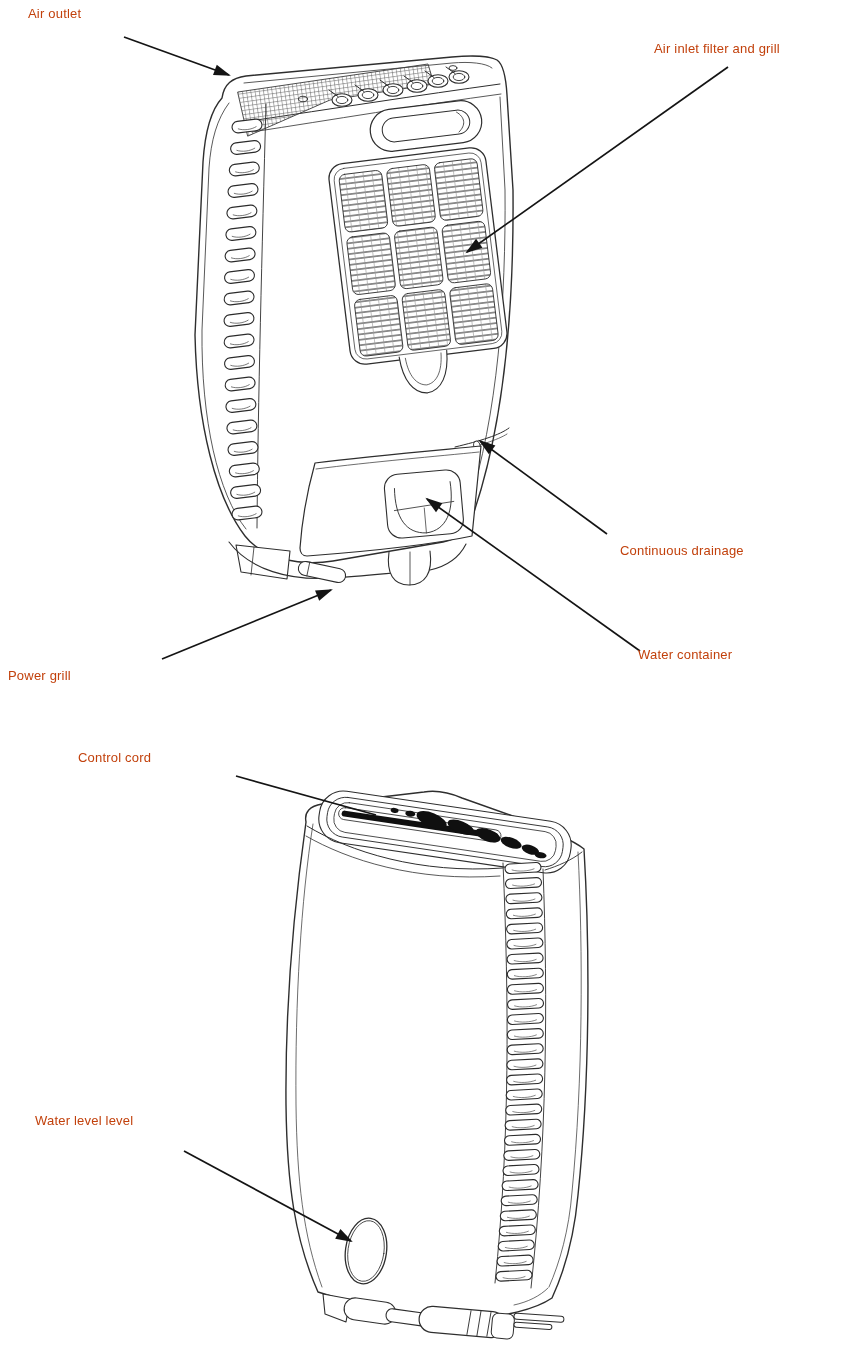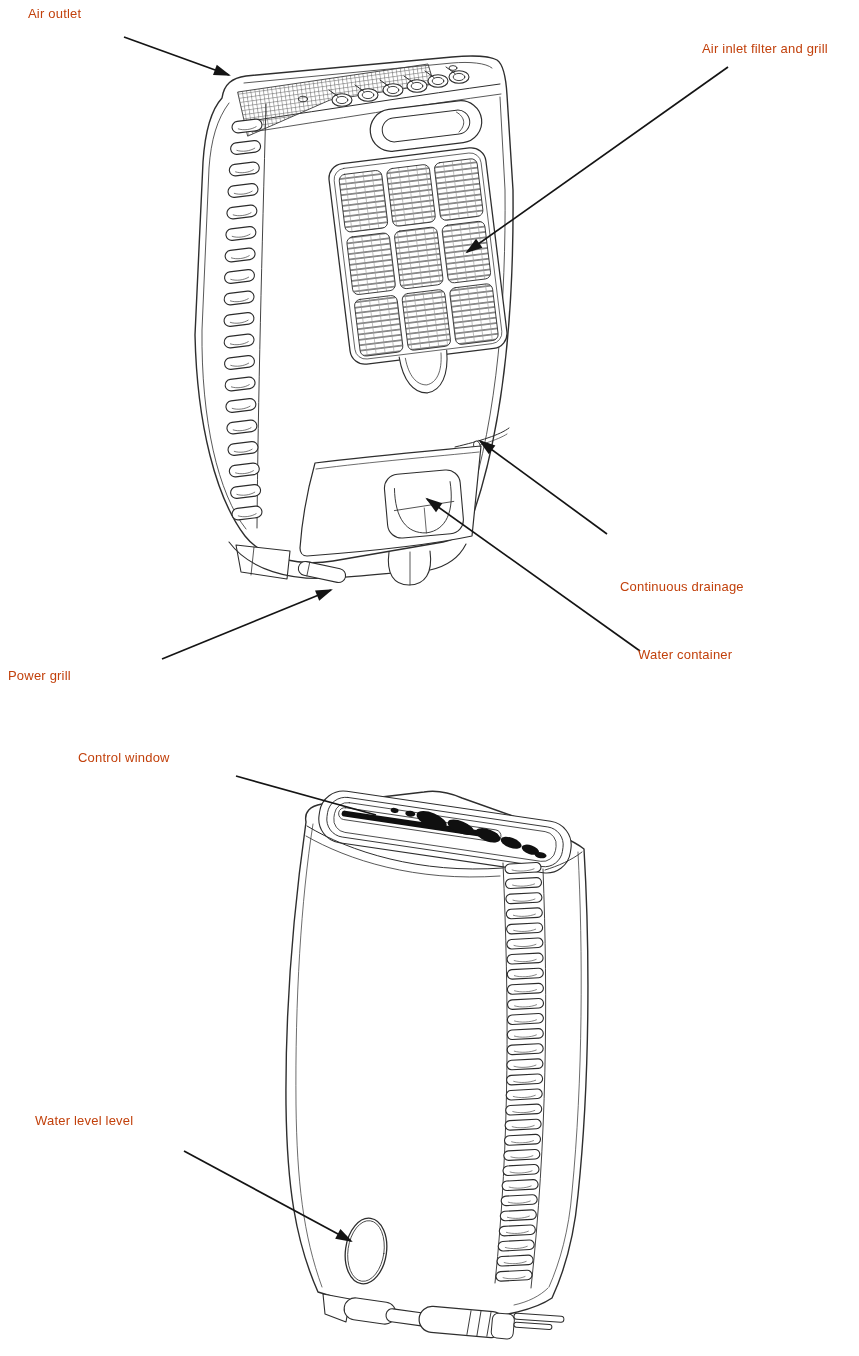--- a/index.html
+++ b/index.html
@@ -233,20 +233,20 @@
     <path d="M728,67 L467,252" marker-end="url(#ah)"></path>
     <path d="M607,534 L480,441" marker-end="url(#ah)"></path>
     <path d="M162,659 L331,590" marker-end="url(#ah)"></path>
     <path d="M640,651 L427,499" marker-end="url(#ah)"></path>
     <path d="M236,776 L376,815"></path>
     <path d="M184,1151 L351,1241" marker-end="url(#ah)"></path>
   </g>
 </svg>
 
 <div class="lbl" style="left:28px;top:7px;">Air outlet</div>
-<div class="lbl" style="left:654px;top:42px;margin-left:48px;">Air inlet filter and grill</div>
-<div class="lbl" style="left:620px;top:544px;margin-top:36px;">Continuous drainage</div>
+<div class="lbl" style="left:654px;top:42px;">Air inlet filter and grill</div>
+<div class="lbl" style="left:620px;top:544px;">Continuous drainage</div>
 <div class="lbl" style="left:8px;top:669px;">Power grill</div>
 <div class="lbl" style="left:638px;top:648px;">Water container</div>
-<div class="lbl" style="left:78px;top:751px;">Control window</div>
+<div class="lbl" style="left:78px;top:751px;">Control cord</div>
 <div class="lbl" style="left:35px;top:1114px;">Water level level</div>
 
 </div>
 
 </body></html>

